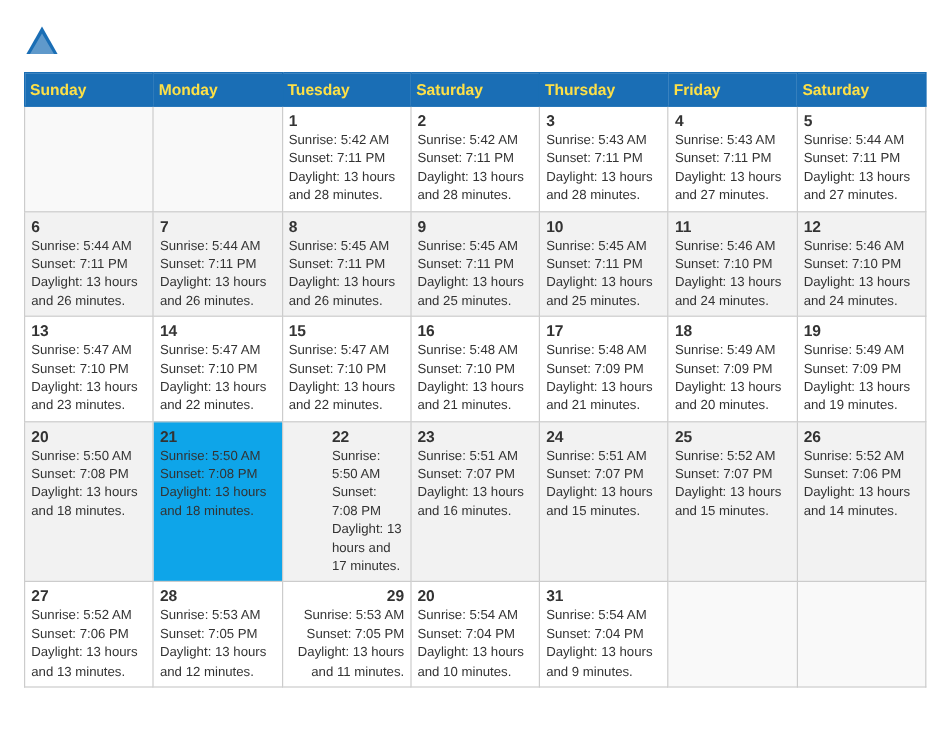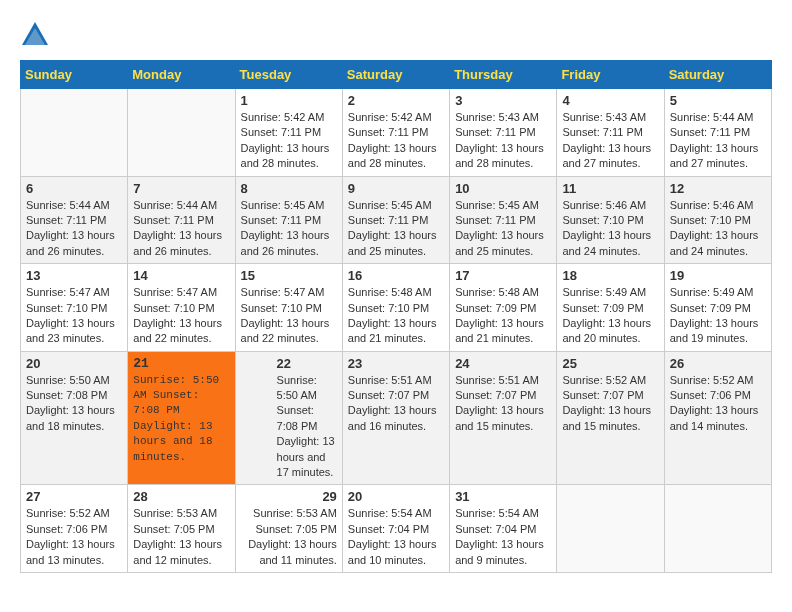--- a/index.html
+++ b/index.html
@@ -251,21 +251,21 @@
 Daylight: 13 hours and 19 minutes.</div>
         </td>
       </tr>
       <tr>
         <td style="background-color: rgb(242, 242, 242);">
           <span class="day-num">20</span>
           <div class="day-info">Sunrise: 5:50 AM
 Sunset: 7:08 PM
 Daylight: 13 hours and 18 minutes.</div>
         </td>
-        <td style="background-color: #f97316; font-family: Liberation Mono, monospace;">
+        <td style="background-color: #0ea5e9;">
           <span class="day-num">21</span>
           <div class="day-info">Sunrise: 5:50 AM
 Sunset: 7:08 PM
 Daylight: 13 hours and 18 minutes.</div>
         </td>
         <td style="background-color: rgb(242, 242, 242); padding-left: 41px;">
           <span class="day-num">22</span>
           <div class="day-info">Sunrise: 5:50 AM
 Sunset: 7:08 PM
 Daylight: 13 hours and 17 minutes.</div>

